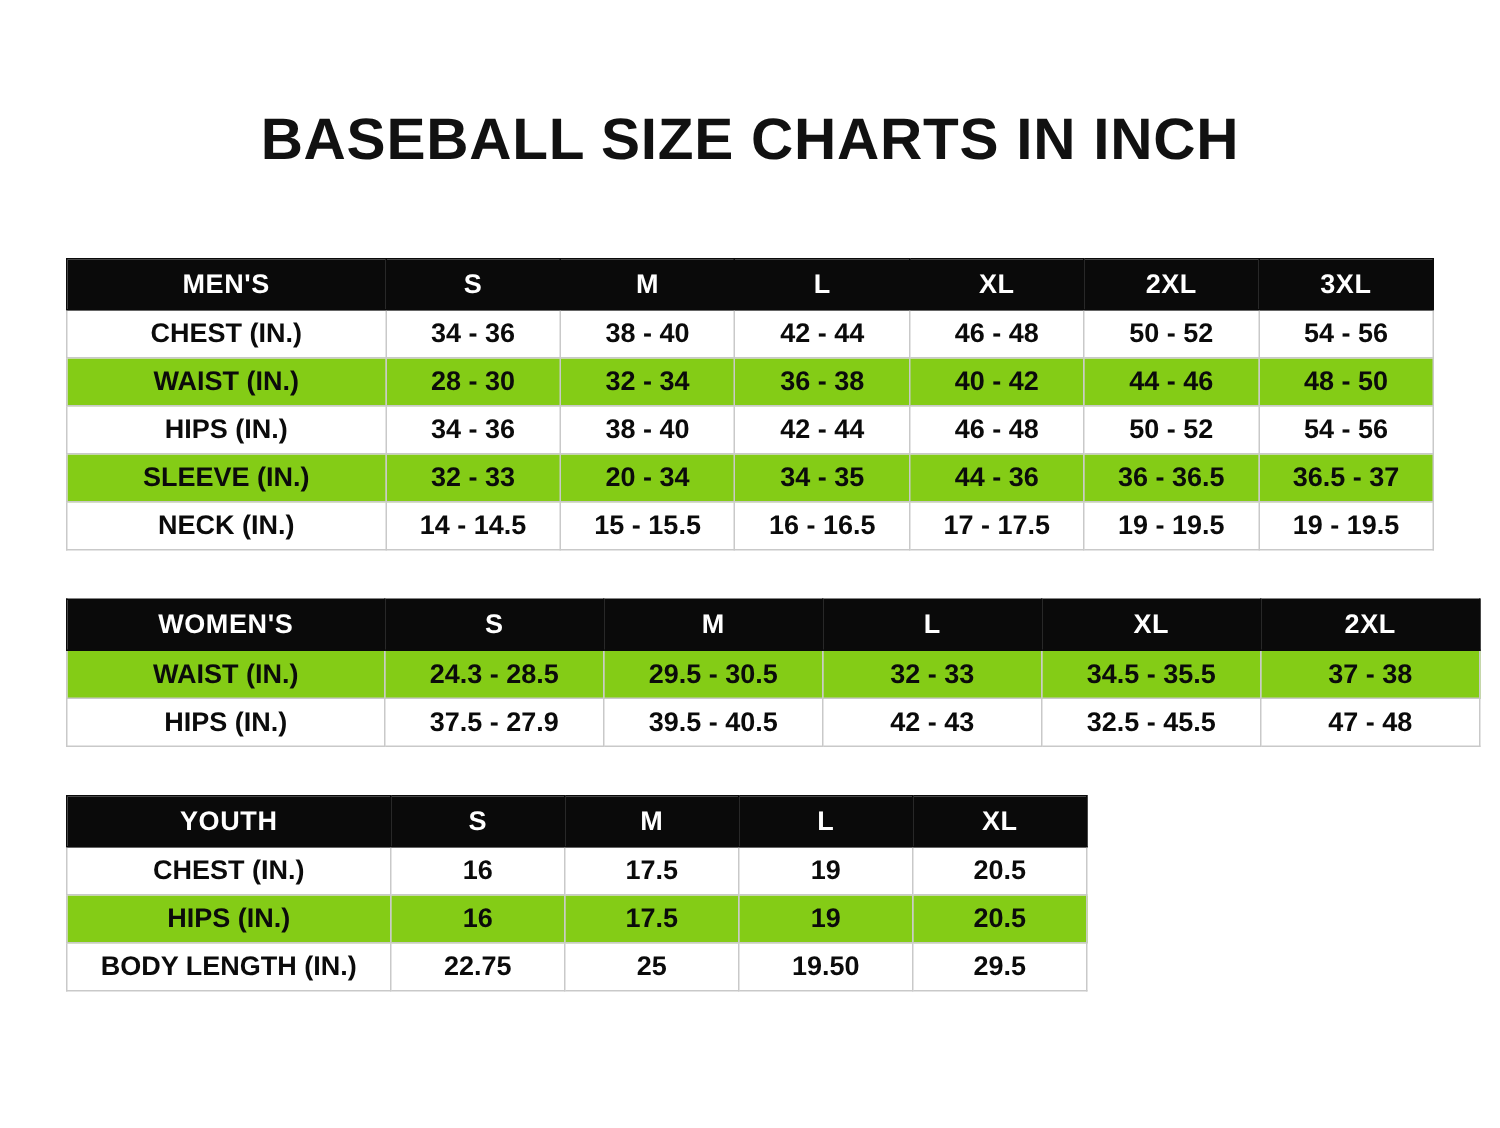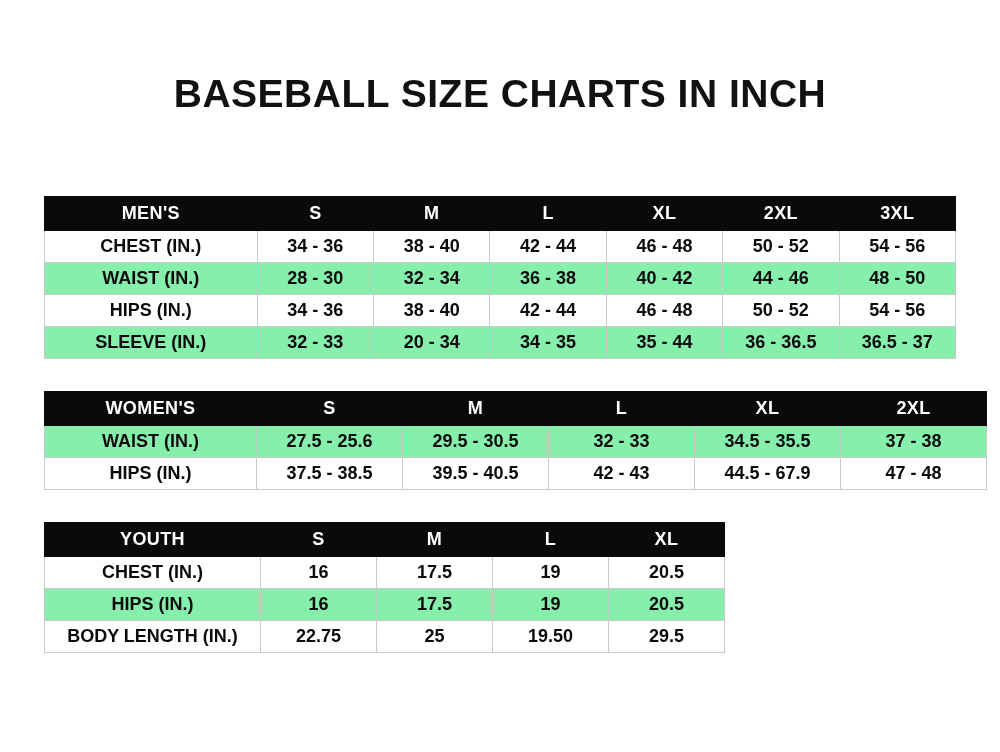--- a/index.html
+++ b/index.html
@@ -24,21 +24,21 @@
     text-align: center;
     font-size: 39px;
     font-weight: bold;
     letter-spacing: 0.5px;
     color: #111111;
     margin: 0;
     padding-top: 72px;
   }
   .tables {
     padding: 0 44px;
-    margin-top: 80px;
+    margin-top: 56px;
   }
   table {
     border-collapse: collapse;
     table-layout: fixed;
   }
   table.size-table td,
   table.size-table th {
     border: 1px solid #c9c9c9;
     text-align: center;
     font-weight: bold;
@@ -51,21 +51,21 @@
   }
   table.size-table thead th {
     background: #0a0a0a;
     color: #ffffff;
     border: 1px solid #0a0a0a;
     font-size: 18px;
     height: 33px;
     letter-spacing: 0.4px;
   }
   table.size-table tbody tr.alt td {
-    background: #86efac;
+    background: #84cc16;
   }
   table.size-table td.rowlabel,
   table.size-table th.rowlabel {
     text-align: center;
   }
   .spacer-men { height: 32px; }
   .spacer-women { height: 32px; }
 
   
   #men-table { width: 912px; }
@@ -138,23 +138,32 @@
           <td>42 - 44</td>
           <td>46 - 48</td>
           <td>50 - 52</td>
           <td>54 - 56</td>
         </tr>
         <tr class="alt">
           <td class="rowlabel">SLEEVE (IN.)</td>
           <td>32 - 33</td>
           <td>20 - 34</td>
           <td>34 - 35</td>
-          <td>35 - 44</td>
+          <td>44 - 36</td>
           <td>36 - 36.5</td>
           <td>36.5 - 37</td>
+        </tr>
+        <tr>
+          <td class="rowlabel">NECK (IN.)</td>
+          <td>14 - 14.5</td>
+          <td>15 - 15.5</td>
+          <td>16 - 16.5</td>
+          <td>17 - 17.5</td>
+          <td>19 - 19.5</td>
+          <td>19 - 19.5</td>
         </tr>
       </tbody>
     </table>
 
     <div class="spacer-men"></div>
 
     <table class="size-table" id="women-table">
       <colgroup>
         <col class="c0">
           <col class="cx">
@@ -169,32 +178,32 @@
           <th>S</th>
           <th>M</th>
           <th>L</th>
           <th>XL</th>
           <th>2XL</th>
         </tr>
       </thead>
       <tbody>
         <tr class="alt">
           <td class="rowlabel">WAIST (IN.)</td>
-          <td>27.5 - 25.6</td>
+          <td>24.3 - 28.5</td>
           <td>29.5 - 30.5</td>
           <td>32 - 33</td>
           <td>34.5 - 35.5</td>
           <td>37 - 38</td>
         </tr>
         <tr>
           <td class="rowlabel">HIPS (IN.)</td>
-          <td>37.5 - 38.5</td>
+          <td>37.5 - 27.9</td>
           <td>39.5 - 40.5</td>
           <td>42 - 43</td>
-          <td>44.5 - 67.9</td>
+          <td>32.5 - 45.5</td>
           <td>47 - 48</td>
         </tr>
       </tbody>
     </table>
 
     <div class="spacer-women"></div>
 
     <table class="size-table" id="youth-table">
       <colgroup>
         <col class="c0">

